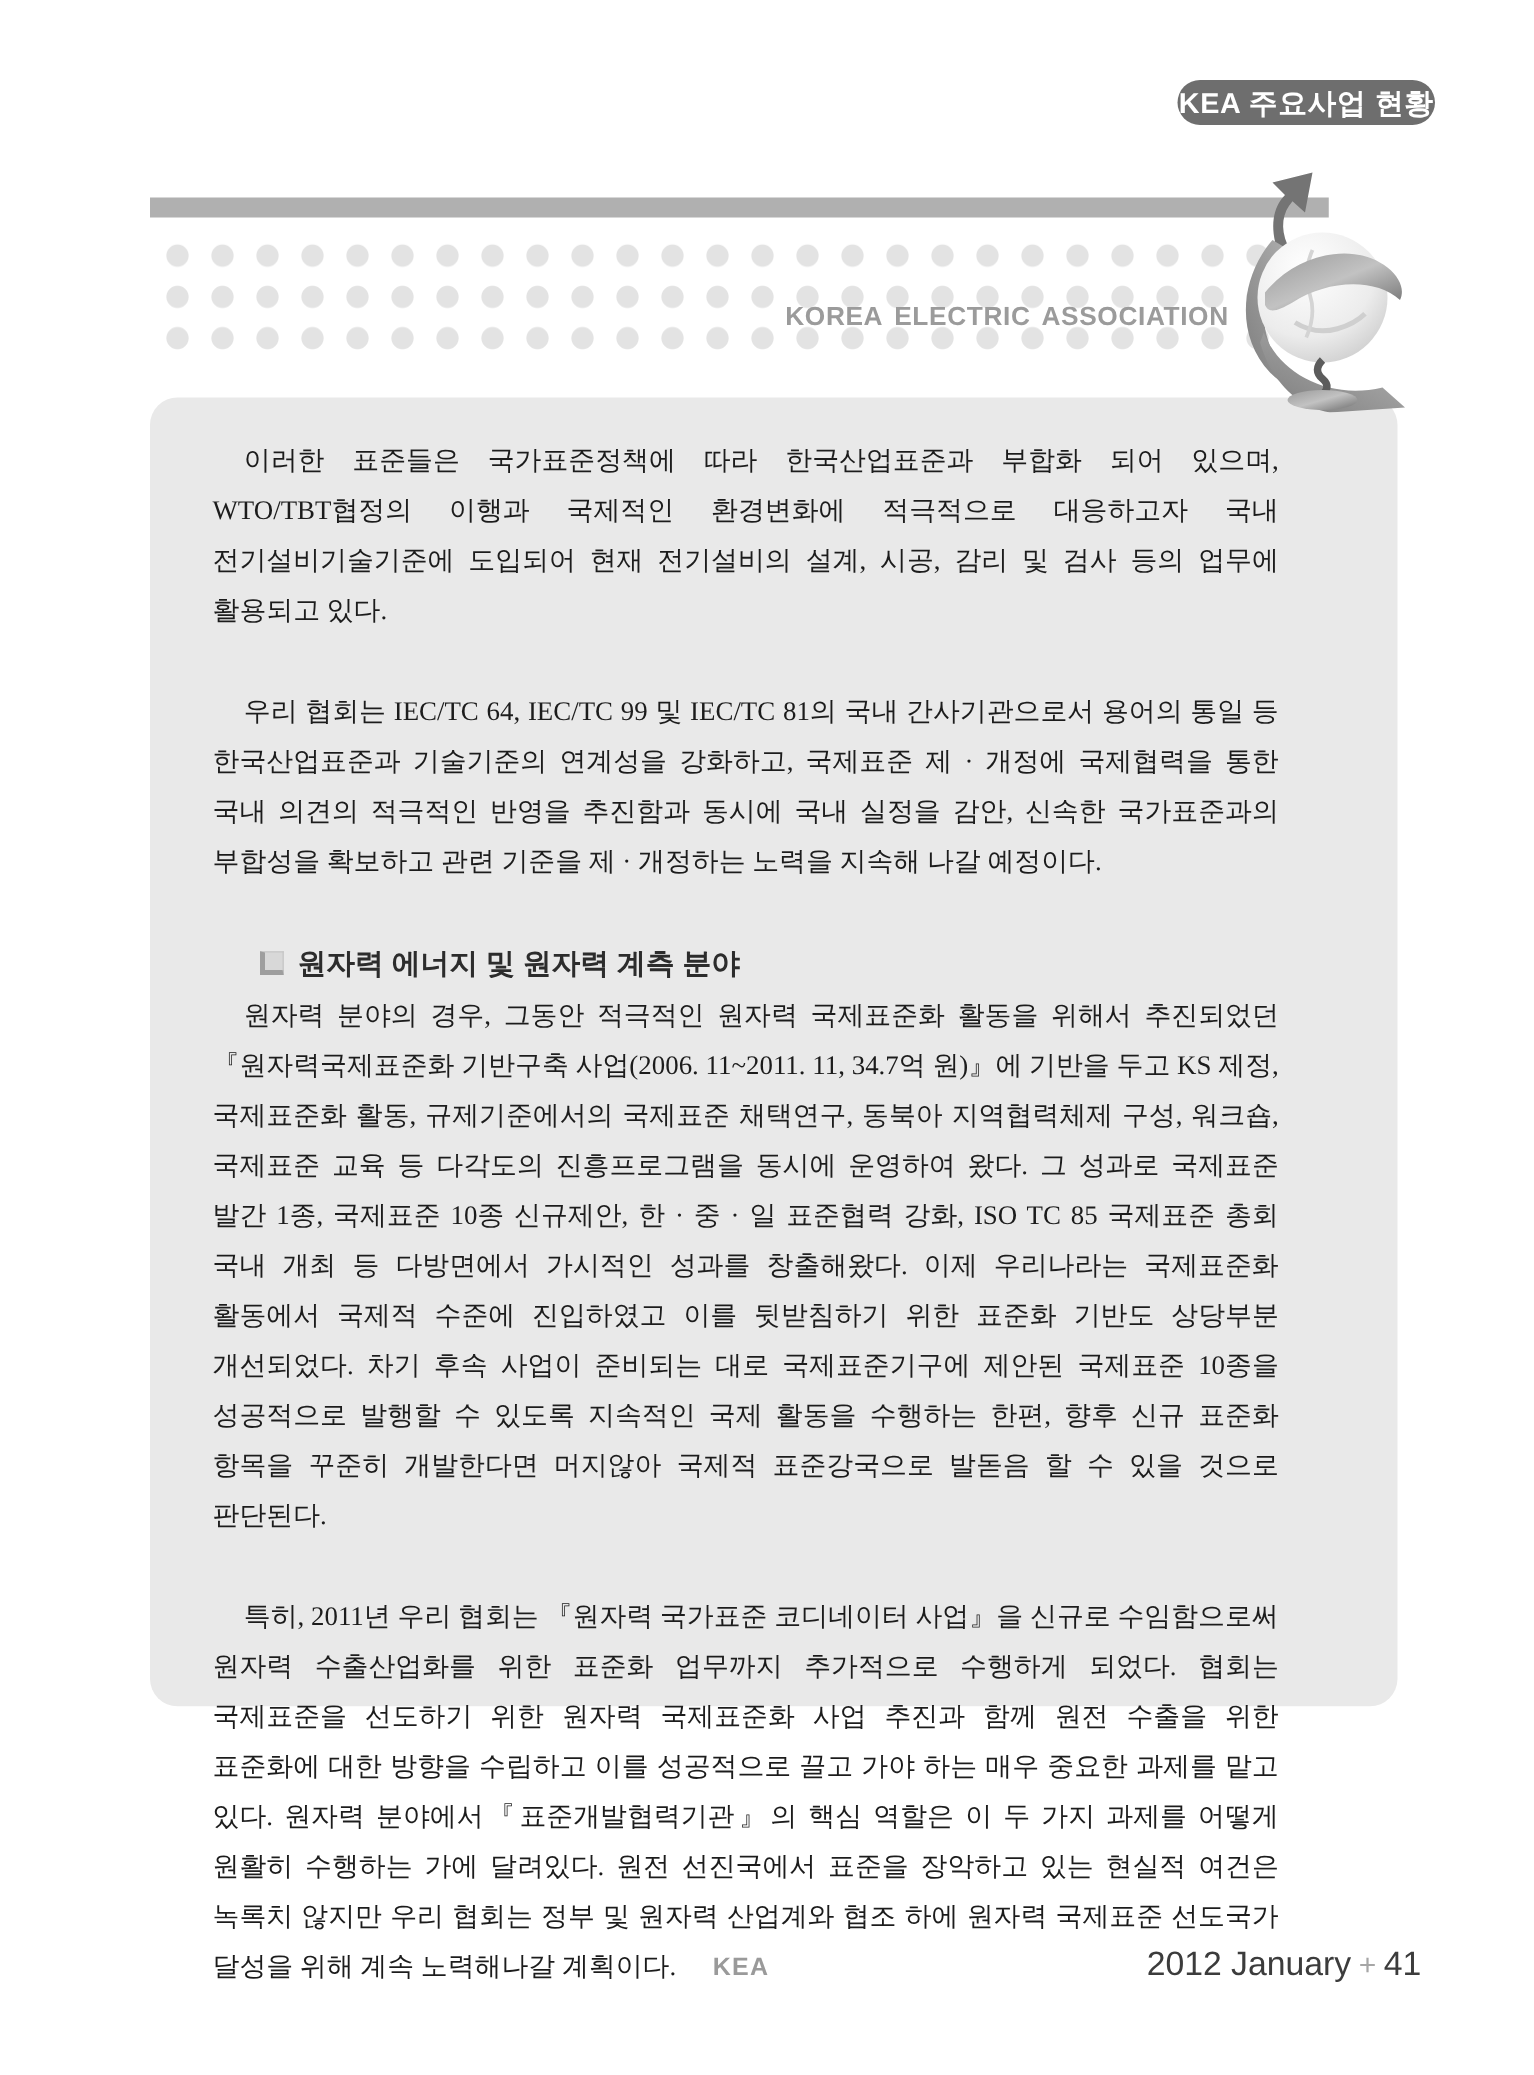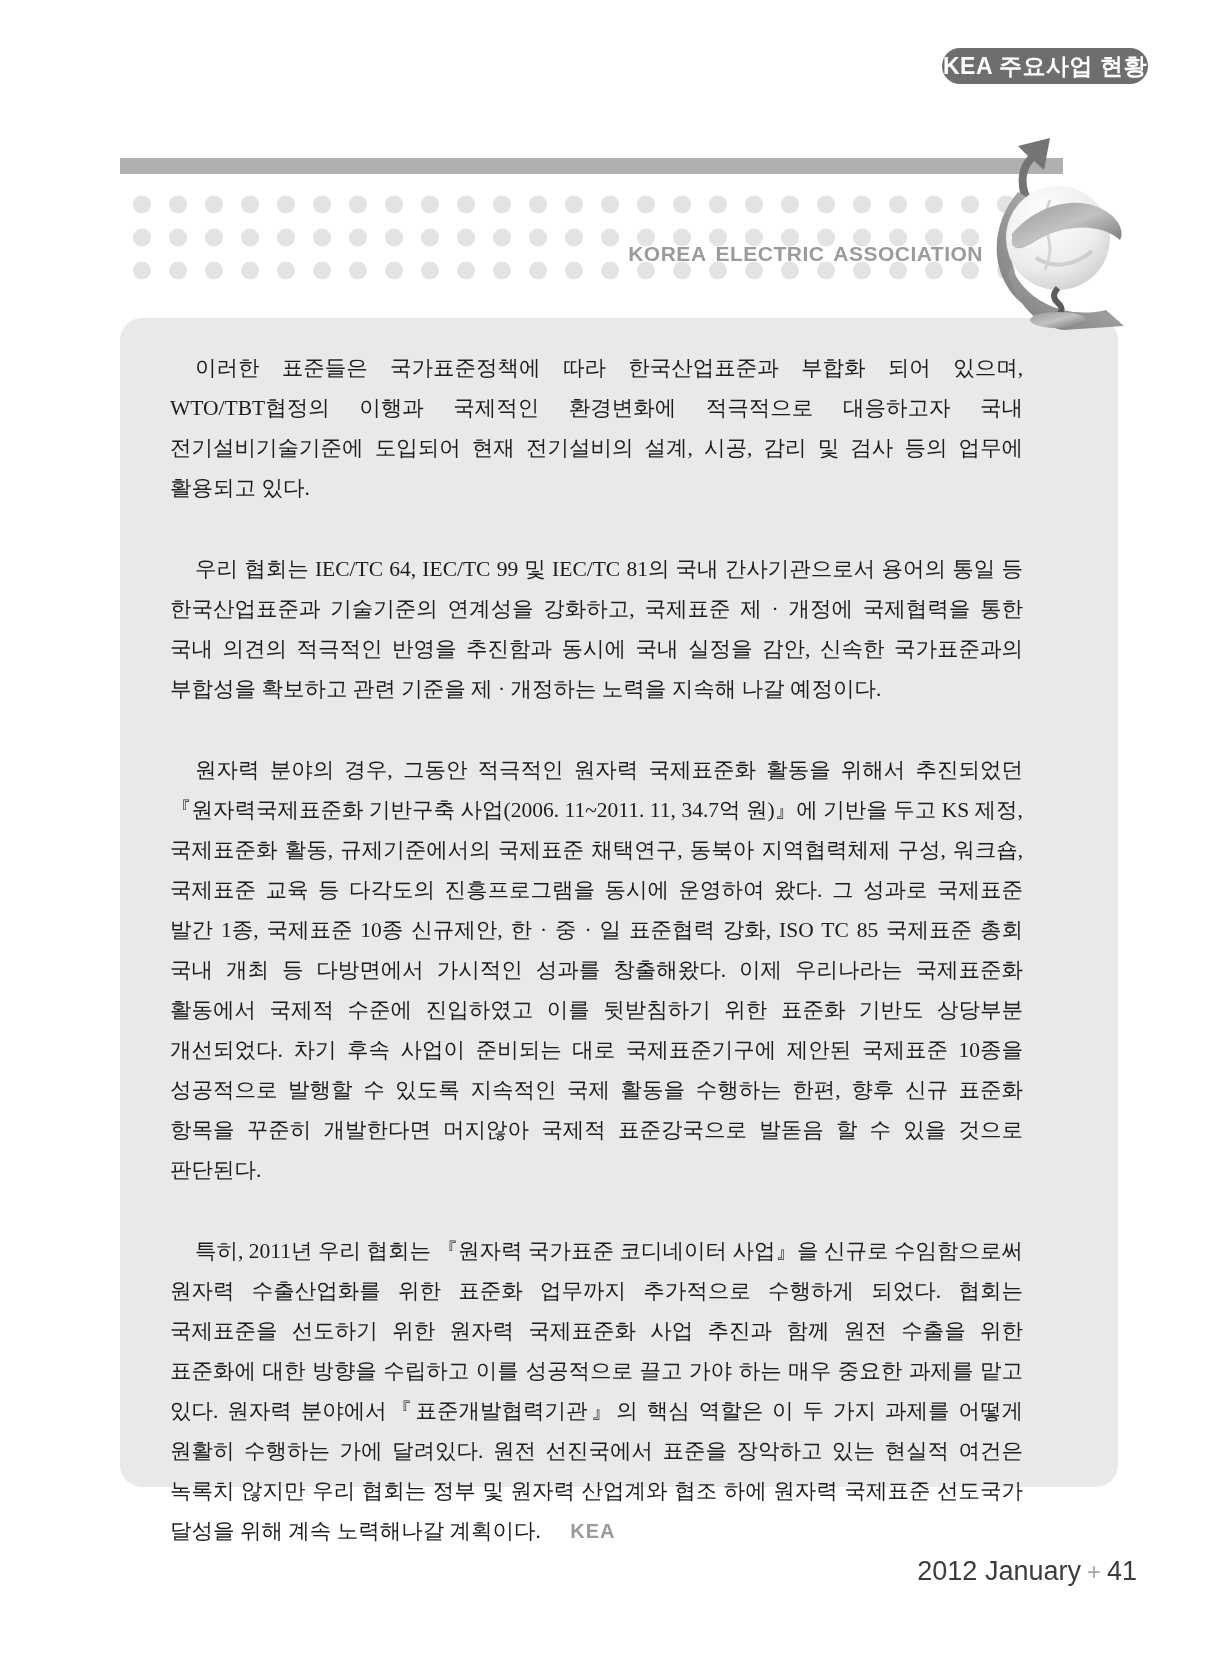--- a/index.html
+++ b/index.html
@@ -7,21 +7,21 @@
     --brand-text:#9b9b9b; --body-text:#1c1c1c; --muted:#9a9a9a;
   }
   *{margin:0;padding:0;box-sizing:border-box;}
   html,body{background:#fff;}
   body{
     width:1227px;height:1660px;position:relative;overflow:hidden;
     font-family:"Liberation Serif", serif;
   }
   
   .badge{
-    position:absolute;top:48px;right:79px;
+    position:absolute;top:64px;right:79px;
     background:var(--badge-bg);color:#fff;
     font-family:"Liberation Sans", sans-serif;font-weight:bold;
     font-size:23px;line-height:36px;padding:0 1px;border-radius:18px;
     letter-spacing:0.5px;
   }
   
   .top-bar{
     position:absolute;left:120px;top:158px;width:943px;height:16px;
     background:var(--bar);
   }
@@ -32,21 +32,21 @@
   }
   .brand{
     position:absolute;top:234px;right:244px;z-index:2;
     font-family:"Liberation Sans", sans-serif;font-weight:bold;
     font-variant:small-caps;text-transform:lowercase;
     font-size:30px;color:var(--brand-text);letter-spacing:0.5px;
   }
   .globe{position:absolute;left:978px;top:130px;z-index:3;}
   
   .content-box{
-    position:absolute;left:120px;top:318px;width:998px;height:1169px;
+    position:absolute;left:120px;top:318px;width:998px;height:1047px;
     background:var(--box-bg);border-radius:22px;
     padding:30px 95px 12px 50px;
   }
   .content-box p{
     font-size:21.5px;line-height:40px;color:var(--body-text);
     text-align:justify;text-indent:25px;margin-bottom:41px;
     word-break:keep-all;
   }
   .section-heading{
     margin:46px 0 6px 38px;display:flex;align-items:center;
@@ -113,20 +113,24 @@
 
     <path d="M80 158 q-8 8 0 15 q8 7 -2 14" stroke="#5c5c5c" stroke-width="6" fill="none"></path>
     <ellipse cx="80" cy="190" rx="28" ry="8" fill="url(#rb)"></ellipse>
   </svg>
 </div>
 
 <div class="content-box">
   <p>이러한 표준들은 국가표준정책에 따라 한국산업표준과 부합화 되어 있으며, WTO/TBT협정의 이행과 국제적인 환경변화에 적극적으로 대응하고자 국내 전기설비기술기준에 도입되어 현재 전기설비의 설계, 시공, 감리 및 검사 등의 업무에 활용되고 있다.</p>
   <p>우리 협회는 IEC/TC 64, IEC/TC 99 및 IEC/TC 81의 국내 간사기관으로서 용어의 통일 등 한국산업표준과 기술기준의 연계성을 강화하고, 국제표준 제 · 개정에 국제협력을 통한 국내 의견의 적극적인 반영을 추진함과 동시에 국내 실정을 감안, 신속한 국가표준과의 부합성을 확보하고 관련 기준을 제 · 개정하는 노력을 지속해 나갈 예정이다.</p>
 
+  <div class="section-heading">
+    <span class="sq"></span>
+    <span>원자력 에너지 및 원자력 계측 분야</span>
+  </div>
 
   <p>원자력 분야의 경우, 그동안 적극적인 원자력 국제표준화 활동을 위해서 추진되었던 『원자력국제표준화 기반구축 사업(2006. 11~2011. 11, 34.7억 원)』에 기반을 두고 KS 제정, 국제표준화 활동, 규제기준에서의 국제표준 채택연구, 동북아 지역협력체제 구성, 워크숍, 국제표준 교육 등 다각도의 진흥프로그램을 동시에 운영하여 왔다. 그 성과로 국제표준 발간 1종, 국제표준 10종 신규제안, 한 · 중 · 일 표준협력 강화, ISO TC 85 국제표준 총회 국내 개최 등 다방면에서 가시적인 성과를 창출해왔다. 이제 우리나라는 국제표준화 활동에서 국제적 수준에 진입하였고 이를 뒷받침하기 위한 표준화 기반도 상당부분 개선되었다. 차기 후속 사업이 준비되는 대로 국제표준기구에 제안된 국제표준 10종을 성공적으로 발행할 수 있도록 지속적인 국제 활동을 수행하는 한편, 향후 신규 표준화 항목을 꾸준히 개발한다면 머지않아 국제적 표준강국으로 발돋음 할 수 있을 것으로 판단된다.</p>
   <p>
     <span>특히, 2011년 우리 협회는 『원자력 국가표준 코디네이터 사업』을 신규로 수임함으로써 원자력 수출산업화를 위한 표준화 업무까지 추가적으로 수행하게 되었다. 협회는 국제표준을 선도하기 위한 원자력 국제표준화 사업 추진과 함께 원전 수출을 위한 표준화에 대한 방향을 수립하고 이를 성공적으로 끌고 가야 하는 매우 중요한 과제를 맡고 있다. 원자력 분야에서『표준개발협력기관』의 핵심 역할은 이 두 가지 과제를 어떻게 원활히 수행하는 가에 달려있다. 원전 선진국에서 표준을 장악하고 있는 현실적 여건은 녹록치 않지만 우리 협회는 정부 및 원자력 산업계와 협조 하에 원자력 국제표준 선도국가 달성을 위해 계속 노력해나갈 계획이다.</span>
     <span class="kea-sign">KEA</span>
   </p>
 </div>
 
 <div class="footer">
   <span>2012 January</span><span class="plus">+</span><span>41</span>

